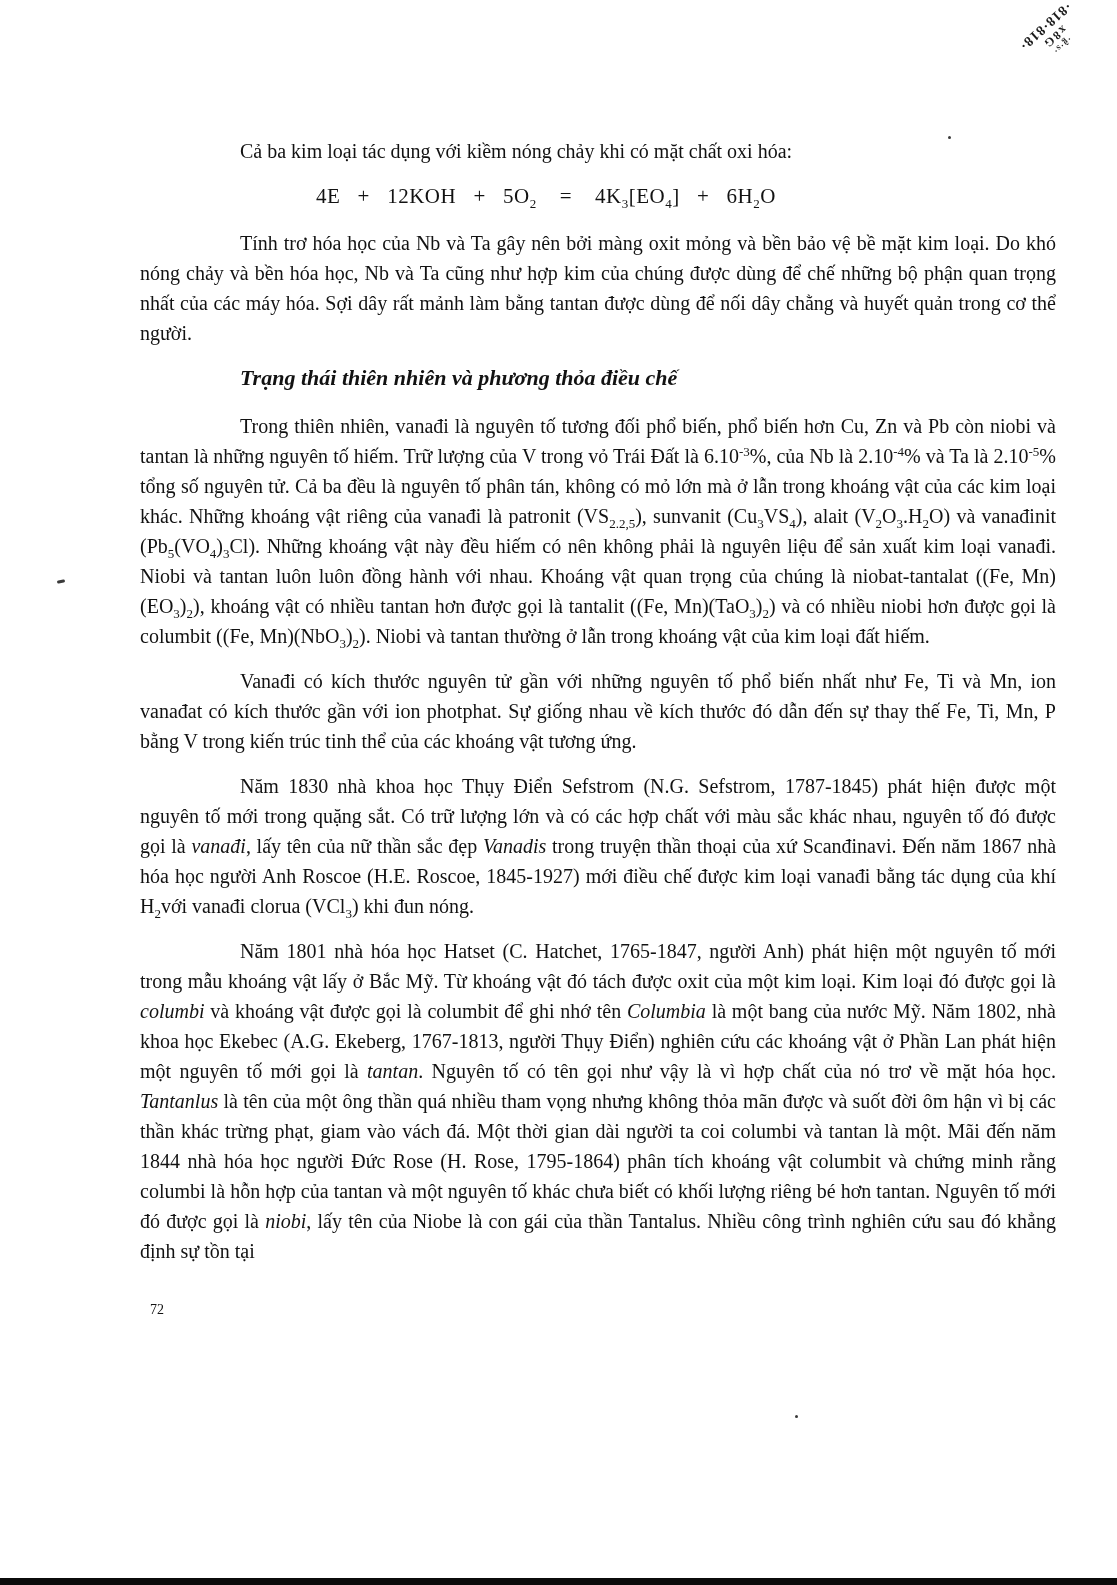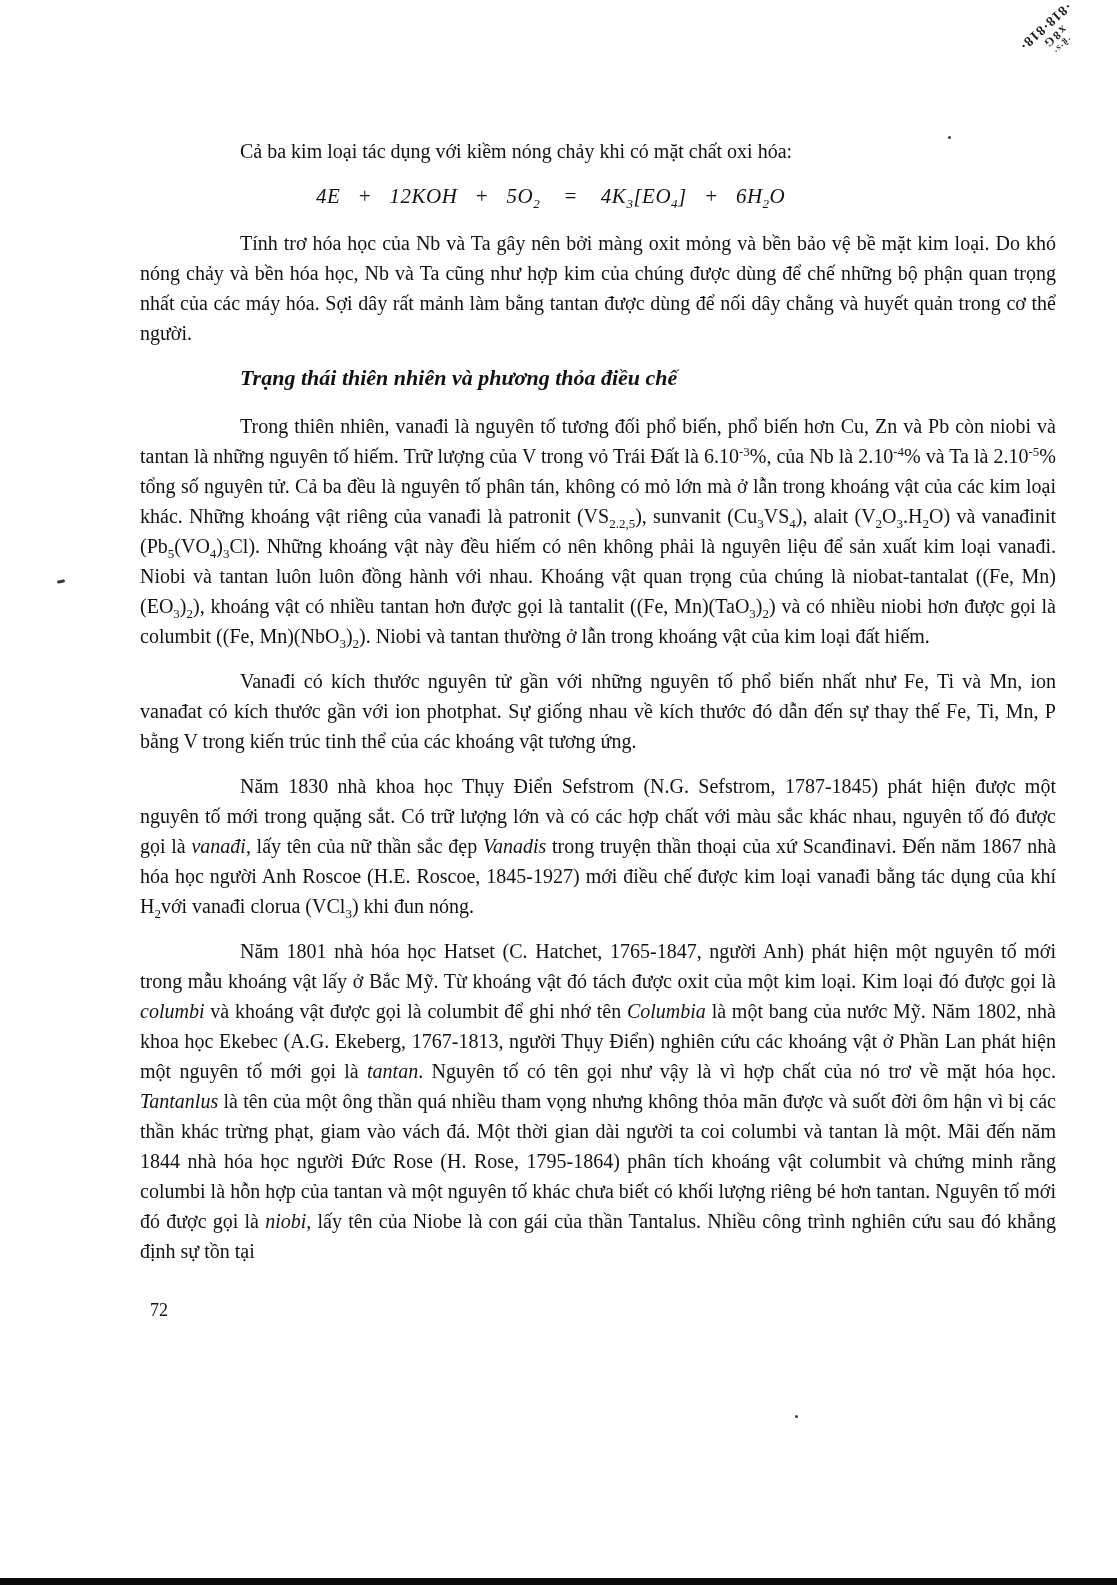--- a/index.html
+++ b/index.html
@@ -23,36 +23,35 @@
     line-height:30px;
     text-align:justify;
     text-indent:100px;
   }
   .equation {
     margin:2px 0 17px 176px;
     font-size:21px;
     line-height:30px;
     white-space:pre-wrap;
     letter-spacing:0.5px;
-    font-style:italic;
   }
   .section-heading {
     margin:7px 0 18px 100px;
     font-size:22px;
     font-weight:bold;
     font-style:italic;
     line-height:30px;
   }
   .seg { }
   .seg-i { font-style:italic; }
   .seg-sub { font-size:13px; vertical-align:-5px; line-height:0; }
   .seg-sup { font-size:13px; vertical-align:7px; line-height:0; }
   .page-number {
     margin:32px 0 0 10px;
-    font-size:18px;
+    font-size:14px;
     line-height:24px;
   }
   .stamp {
     position:absolute;
     top:16px; right:12px;
     width:104px;
     text-align:center;
     transform:rotate(138deg);
     font-weight:bold;
     color:#1c1c1c;

